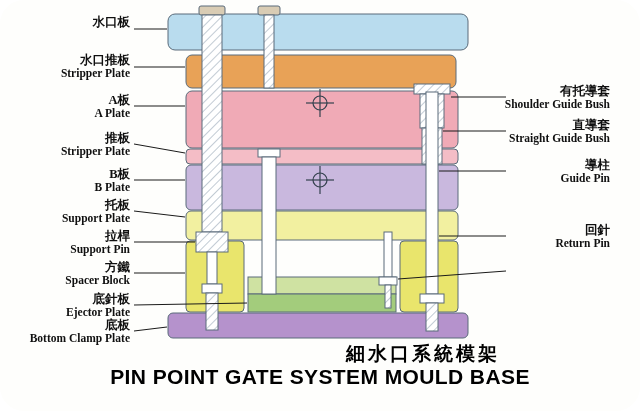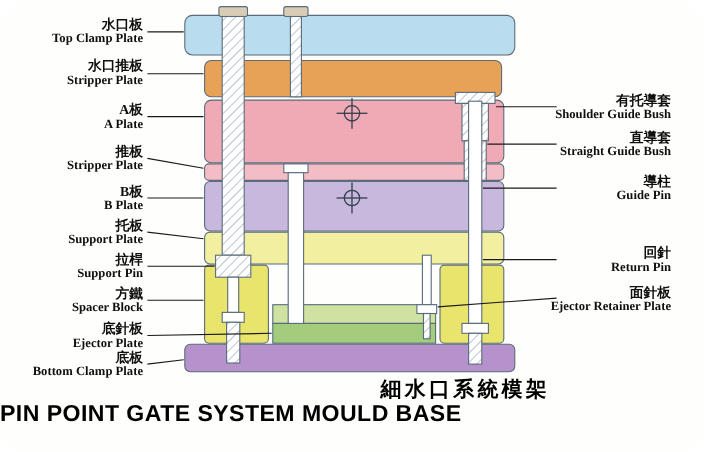--- a/index.html
+++ b/index.html
@@ -13,21 +13,21 @@
   .lbl{position:absolute;font-weight:bold;color:#101010;}
   .lbl .zh{display:block;font-size:12.5px;line-height:14px;}
   .lbl .en{display:block;font-size:11.5px;line-height:13px;}
   .lbl.left{left:2px;width:128px;text-align:right;}
   .lbl.right{left:480px;width:130px;text-align:right;}
   #title-zh{
     position:absolute;top:341px;left:140px;width:360px;text-align:right;
     font-size:19px;font-weight:bold;letter-spacing:3px;color:#000;
   }
   #title-en{
-    position:absolute;top:365px;left:0;width:640px;
+    position:absolute;top:365px;left:0;width:640px;text-align:center;
     font-family:"Liberation Sans",sans-serif;font-size:21px;font-weight:bold;
     letter-spacing:0.4px;color:#000;
   }
 </style>
 </head>
 <body>
 
 <div id="canvas">
 
   <svg id="diagram-svg" width="640" height="411" viewBox="0 0 640 411">
@@ -112,21 +112,20 @@
       <line x1="506" y1="97" x2="451" y2="97"></line>
       <line x1="506" y1="131" x2="443" y2="131"></line>
       <line x1="506" y1="171" x2="439" y2="171"></line>
       <line x1="506" y1="236" x2="439" y2="236"></line>
       <line x1="506" y1="271" x2="398" y2="279"></line>
     </g>
   </svg>
 
   <div class="lbl left" style="top:15px">
     <span class="zh">水口板</span>
-    <span class="en">Top Clamp Plate</span>
   </div>
   <div class="lbl left" style="top:53px">
     <span class="zh">水口推板</span>
     <span class="en">Stripper Plate</span>
   </div>
   <div class="lbl left" style="top:93px">
     <span class="zh">A板</span>
     <span class="en">A Plate</span>
   </div>
   <div class="lbl left" style="top:131px">
@@ -167,21 +166,17 @@
     <span class="en">Straight Guide Bush</span>
   </div>
   <div class="lbl right" style="top:158px">
     <span class="zh">導柱</span>
     <span class="en">Guide Pin</span>
   </div>
   <div class="lbl right" style="top:223px">
     <span class="zh">回針</span>
     <span class="en">Return Pin</span>
   </div>
-  <div class="lbl right" style="top:259px">
-    <span class="zh">面針板</span>
-    <span class="en">Ejector Retainer Plate</span>
-  </div>
 
   <div id="title-zh">細水口系統模架</div>
   <div id="title-en">PIN POINT GATE SYSTEM MOULD BASE</div>
 
 </div>
 
 </body></html>

